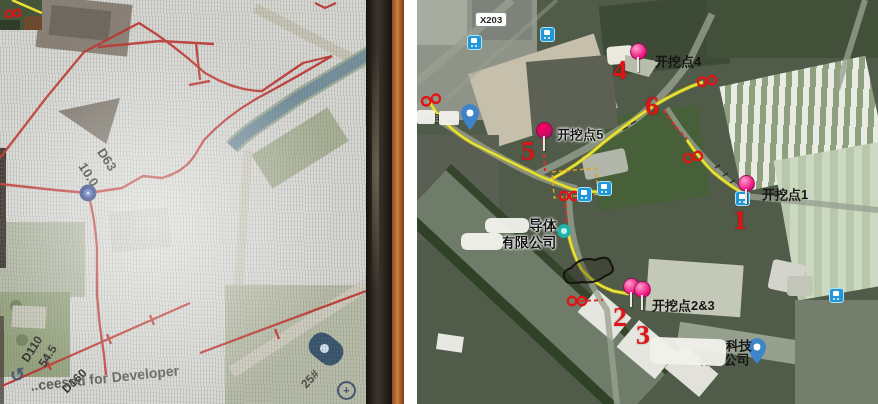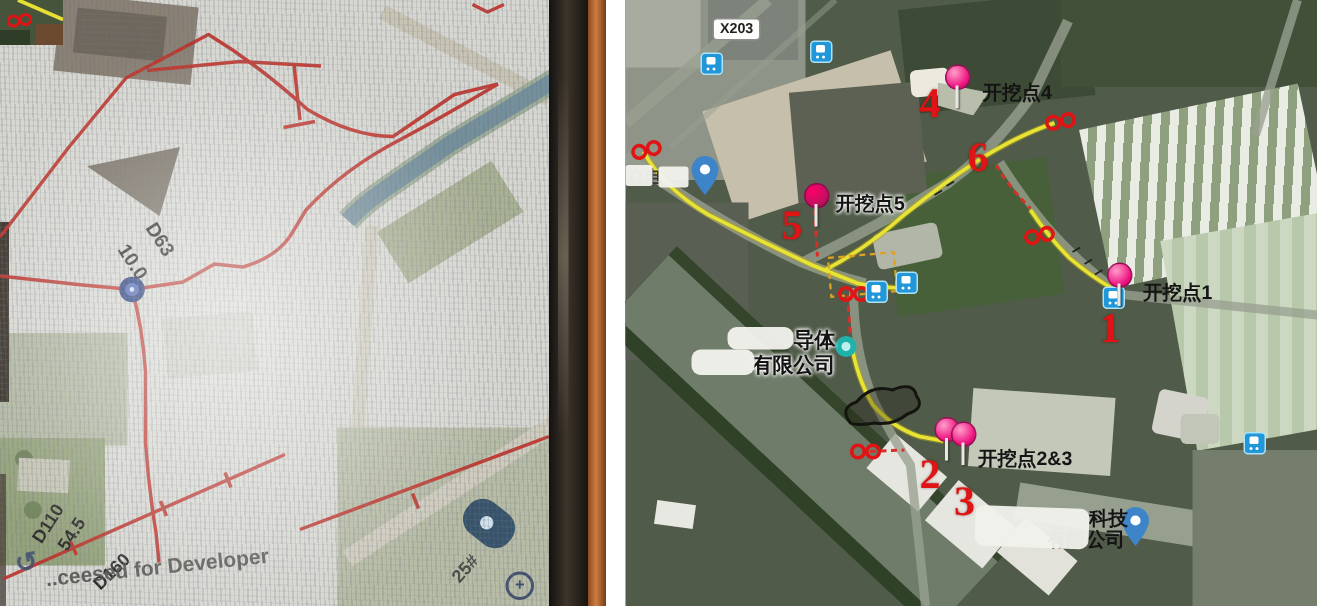--- a/index.html
+++ b/index.html
@@ -25,21 +25,21 @@
   .wm{position:absolute;font-weight:bold;color:#4c4c48;opacity:.88;}
   .zoombtn{position:absolute;width:15px;height:15px;border:2px solid #2e3e66;border-radius:50%;
     color:#2e3e66;font-weight:bold;font-size:11px;line-height:14px;text-align:center;opacity:.85;}
   
   #right{position:absolute;left:417px;top:0;width:461px;height:404px;background:#515b49;overflow:hidden;}
   #right .patch{position:absolute;}
   svg{position:absolute;left:0;top:0;}
   .rednum{position:absolute;font-family:"Liberation Serif",serif;font-weight:bold;font-size:28px;
     color:#e01414;line-height:1;text-shadow:0 0 2px rgba(70,0,0,.45);}
   .blabel{position:absolute;font-size:13px;font-weight:bold;color:#141414;white-space:nowrap;line-height:1.1;}
-  .glow{text-shadow:0 0 3px #fff,0 0 3px #fff,0 0 2px #fff;}
+  .glow{text-shadow:0 0 3px #fff,0 0 3px #fff,0 0 2px #fff;font-family:Liberation Mono, monospace;}
   .badge{position:absolute;background:#fdfdfb;border:1px solid #8f8f8f;border-radius:3px;
     padding:0 4px;font-size:9.5px;font-weight:bold;color:#222;line-height:13px;text-align:right;}
   .blur{position:absolute;background:#f1f1ec;border-radius:6px;opacity:.96;}
   .pin{position:absolute;width:15px;height:15px;border-radius:50%;
     background:radial-gradient(circle at 35% 30%,#ff9ecb,#ee1480 65%,#a50b59);
     border:1px solid rgba(120,8,70,.7);z-index:5;}
   .pin::after{content:"";position:absolute;left:6px;top:13px;width:2px;height:15px;background:#e8e8e2;
     box-shadow:1px 1px 1px rgba(40,40,30,.5);}
   .bus{position:absolute;width:13px;height:13px;border-radius:3px;background:#2196d8;
     border:1.5px solid #aee2f6;z-index:4;}

